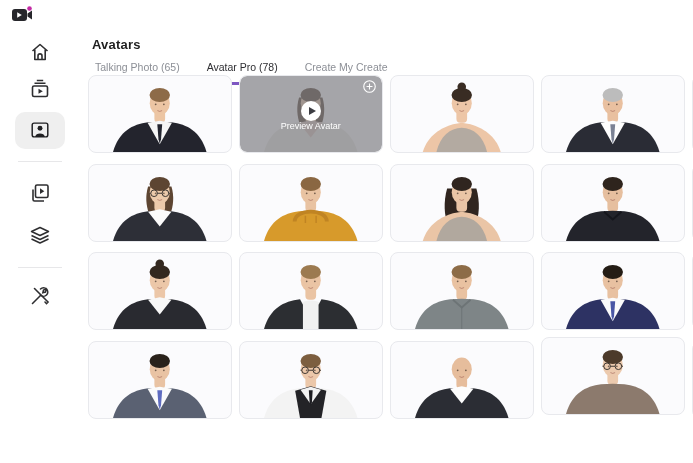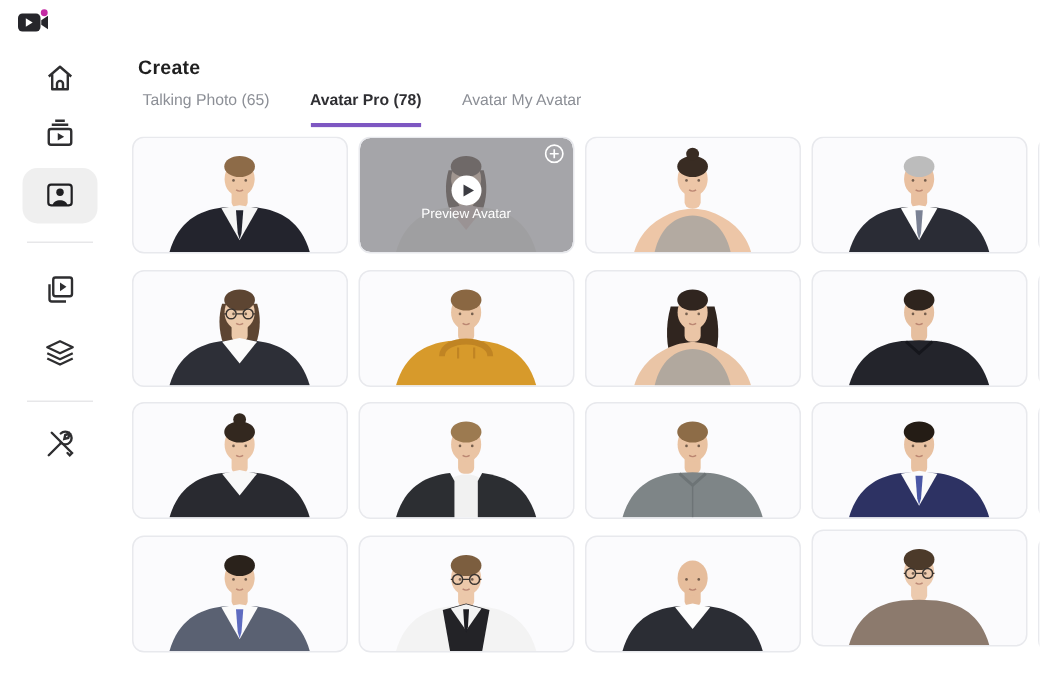--- a/index.html
+++ b/index.html
@@ -15,25 +15,25 @@
   #active-pill svg { position:absolute; left:14px; top:7px; width:22px; height:22px; }
   .side-divider { position:absolute; left:18px; width:44px; height:1px; background:#e7e7e9; }
   #logo { position:absolute; left:11px; top:5px; width:22px; height:20px; }
 
   
   #page-title { position:absolute; left:92px; top:37px; font-size:13px; font-weight:700;
     color:#1f1f1f; letter-spacing:.2px; }
   #tabbar { position:absolute; left:95px; top:61px; display:flex; }
   .tab { font-size:10.5px; color:#8c8f96; margin-right:27px; padding-bottom:9px;
     cursor:pointer; white-space:nowrap; }
-  .tab.active { color:#2f2f33; font-weight:700; border-bottom:3px solid #7e57c2;
+  .tab.active { color:#2f2f33; font-weight:400; border-bottom:3px solid #7e57c2;
     border-radius:0 0 1px 1px; }
 
   
-  #grid { position:absolute; left:88px; top:91px; width:605px; height:350px;
+  #grid { position:absolute; left:88px; top:75px; width:605px; height:350px;
     display:grid; grid-template-columns:repeat(5,143.5px); grid-auto-rows:78px;
     column-gap:7.5px; row-gap:10.5px; overflow:hidden; }
   .card { position:relative; border:1px solid #e8e9ed; border-radius:8px;
     background:#fbfbfd; overflow:hidden; cursor:pointer; }
   .card.shift-up { top:-4px; }
   .card svg.person { position:absolute; inset:0; width:100%; height:100%; }
   .overlay { position:absolute; inset:0; background:rgba(128,128,133,.7);
     border-radius:7px; }
   .play-btn { position:absolute; left:50%; top:35px; width:20px; height:20px;
     margin:-10px 0 0 -10px; background:#fff; border-radius:50%; cursor:pointer; }
@@ -101,26 +101,26 @@
 
   <span class="side-item" style="top:284px">
     <svg viewBox="0 0 24 24" fill="none" stroke="#2e2e30" stroke-width="1.6" stroke-linecap="round">
       <path d="M4.5 19.5 L12.5 11.5"></path>
       <path d="M12.5 5 a4.2 4.2 0 0 1 6 0 l-3 1 -0.6 2.6 2.6 -0.6 1 -3 a4.2 4.2 0 0 1 -6 6"></path>
       <path d="M8 6 L18.5 16.5 M6.5 4.5 L8 6 M18.5 16.5 l1.5 1.5 -1.5 1.5 -1.5 -1.5"></path>
     </svg>
   </span>
 </nav>
 
-<h1 id="page-title">Create</h1>
+<h1 id="page-title">Avatars</h1>
 
 <div id="tabbar">
   <span class="tab">Talking Photo (65)</span>
   <span class="tab active">Avatar Pro (78)</span>
-  <span class="tab">Avatar My Avatar</span>
+  <span class="tab">Create My Create</span>
 </div>
 
 <div id="grid">
     <div class="card">
       <svg class="person" viewBox="0 0 144 78" preserveAspectRatio="xMidYMax meet">
         <rect x="66.5" y="34" width="11" height="14" rx="4" fill="#ecc5a3"></rect>
         <path d="M24,78 C30,57 44,49.5 60,47.5 L72,47 L84,47.5 C100,49.5 114,57 120,78 Z" fill="#23242d"></path>
         <path d="M59.5,48 L72,70 L84.5,48 L72,46 Z" fill="#f6f6f6"></path>
         <path d="M69.5,49.5 L74.5,49.5 L73.3,65 L72,69.5 L70.7,65 Z" fill="#23252f"></path>
         <ellipse cx="72" cy="28" rx="10.3" ry="12" fill="#ecc5a3"></ellipse>

